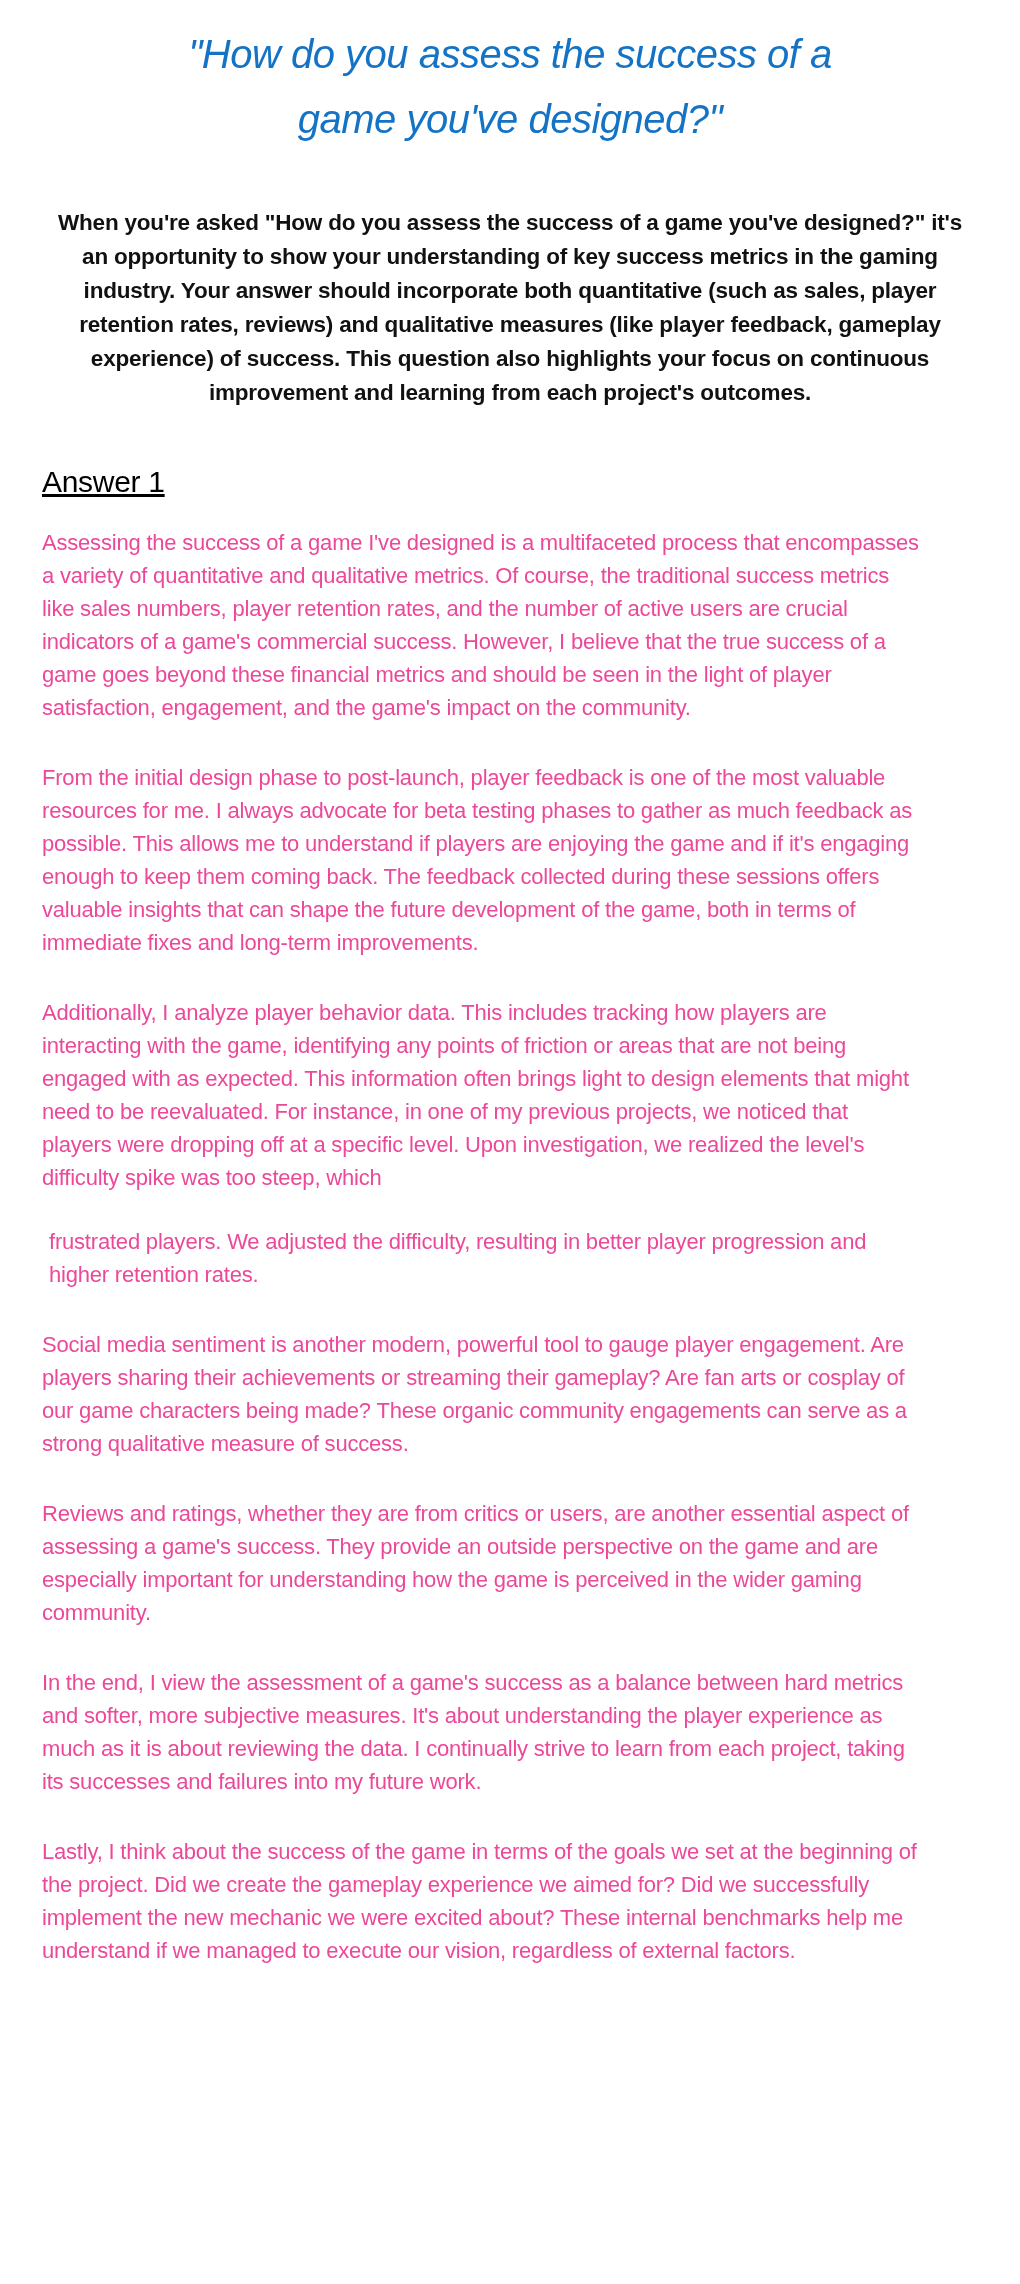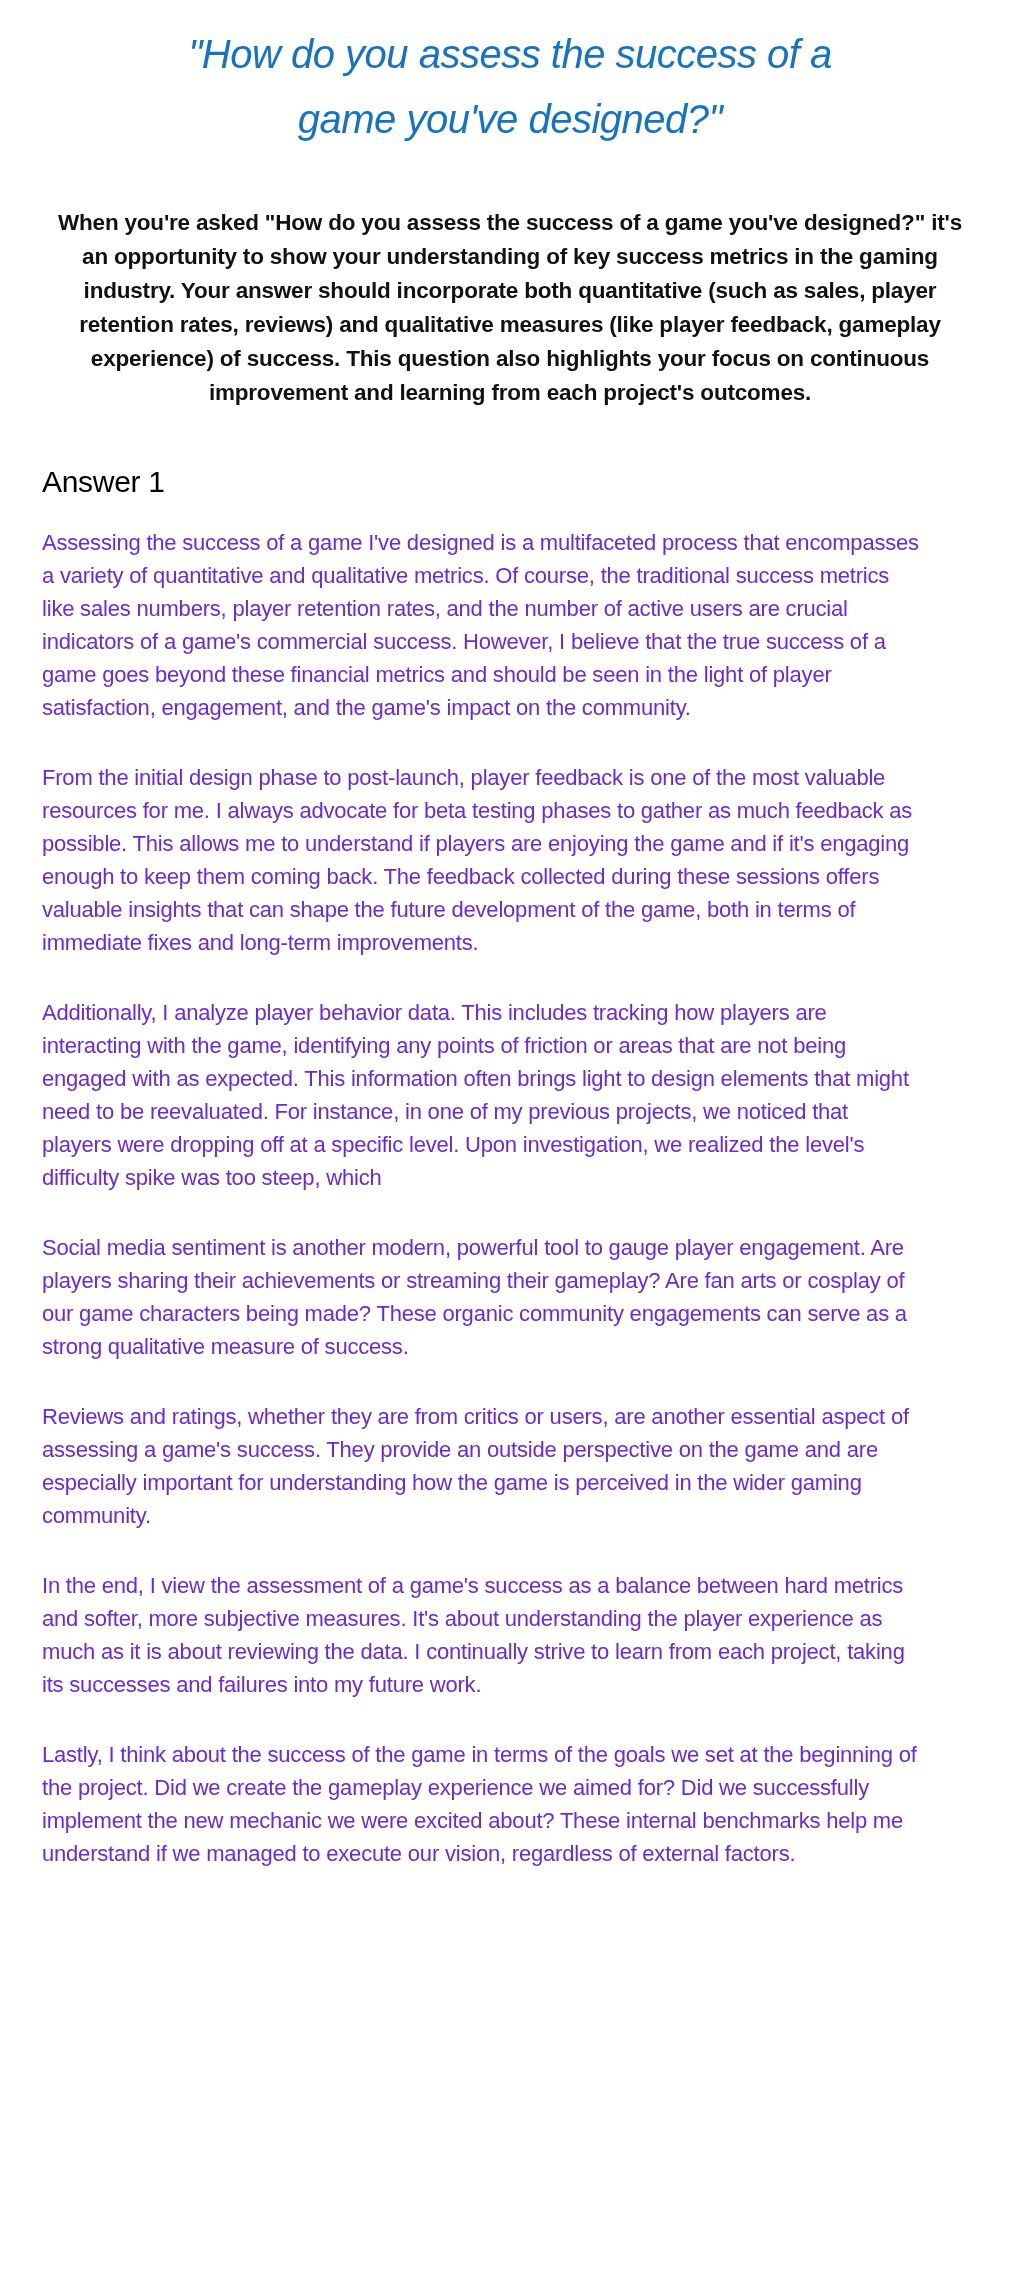--- a/index.html
+++ b/index.html
@@ -40,31 +40,32 @@
     color: #111111;
     letter-spacing: -0.2px;
   }
   .answer-heading {
     margin: 54px 0 26px 42px;
     font-weight: 400;
     font-size: 30px;
     line-height: 1.2;
     color: #000000;
     letter-spacing: -0.3px;
+    text-decoration: underline;
   }
   .body-copy {
     width: 878px;
     margin-left: 42px;
   }
   .body-copy p {
     margin: 0 0 37px 0;
     font-size: 22px;
     line-height: 33px;
     font-weight: 400;
-    color: #6d28d9;
+    color: #ec4899;
     letter-spacing: -0.2px;
   }
   .body-copy p.continuation {
     padding-left: 7px;
     margin-top: -6px;
   }
 </style>
 </head>
 <body>
 
@@ -73,19 +74,20 @@
   <h1 class="doc-title" style="color: rgb(20, 115, 196);"><span>"How do you assess the success of a</span><br><span>game you've designed?"</span></h1>
 
   <p class="intro">When you're asked "How do you assess the success of a game you've designed?" it's an opportunity to show your understanding of key success metrics in the gaming industry. Your answer should incorporate both quantitative (such as sales, player retention rates, reviews) and qualitative measures (like player feedback, gameplay experience) of success. This question also highlights your focus on continuous improvement and learning from each project's outcomes.</p>
 
   <h2 class="answer-heading">Answer 1</h2>
 
   <div class="body-copy">
     <p>Assessing the success of a game I've designed is a multifaceted process that encompasses a variety of quantitative and qualitative metrics. Of course, the traditional success metrics like sales numbers, player retention rates, and the number of active users are crucial indicators of a game's commercial success. However, I believe that the true success of a game goes beyond these financial metrics and should be seen in the light of player satisfaction, engagement, and the game's impact on the community.</p>
     <p>From the initial design phase to post-launch, player feedback is one of the most valuable resources for me. I always advocate for beta testing phases to gather as much feedback as possible. This allows me to understand if players are enjoying the game and if it's engaging enough to keep them coming back. The feedback collected during these sessions offers valuable insights that can shape the future development of the game, both in terms of immediate fixes and long-term improvements.</p>
     <p>Additionally, I analyze player behavior data. This includes tracking how players are interacting with the game, identifying any points of friction or areas that are not being engaged with as expected. This information often brings light to design elements that might need to be reevaluated. For instance, in one of my previous projects, we noticed that players were dropping off at a specific level. Upon investigation, we realized the level's difficulty spike was too steep, which</p>
+    <p class="continuation">frustrated players. We adjusted the difficulty, resulting in better player progression and higher retention rates.</p>
     <p>Social media sentiment is another modern, powerful tool to gauge player engagement. Are players sharing their achievements or streaming their gameplay? Are fan arts or cosplay of our game characters being made? These organic community engagements can serve as a strong qualitative measure of success.</p>
     <p>Reviews and ratings, whether they are from critics or users, are another essential aspect of assessing a game's success. They provide an outside perspective on the game and are especially important for understanding how the game is perceived in the wider gaming community.</p>
     <p>In the end, I view the assessment of a game's success as a balance between hard metrics and softer, more subjective measures. It's about understanding the player experience as much as it is about reviewing the data. I continually strive to learn from each project, taking its successes and failures into my future work.</p>
     <p>Lastly, I think about the success of the game in terms of the goals we set at the beginning of the project. Did we create the gameplay experience we aimed for? Did we successfully implement the new mechanic we were excited about? These internal benchmarks help me understand if we managed to execute our vision, regardless of external factors.</p>
   </div>
 
 </div>
 
 </body></html>

